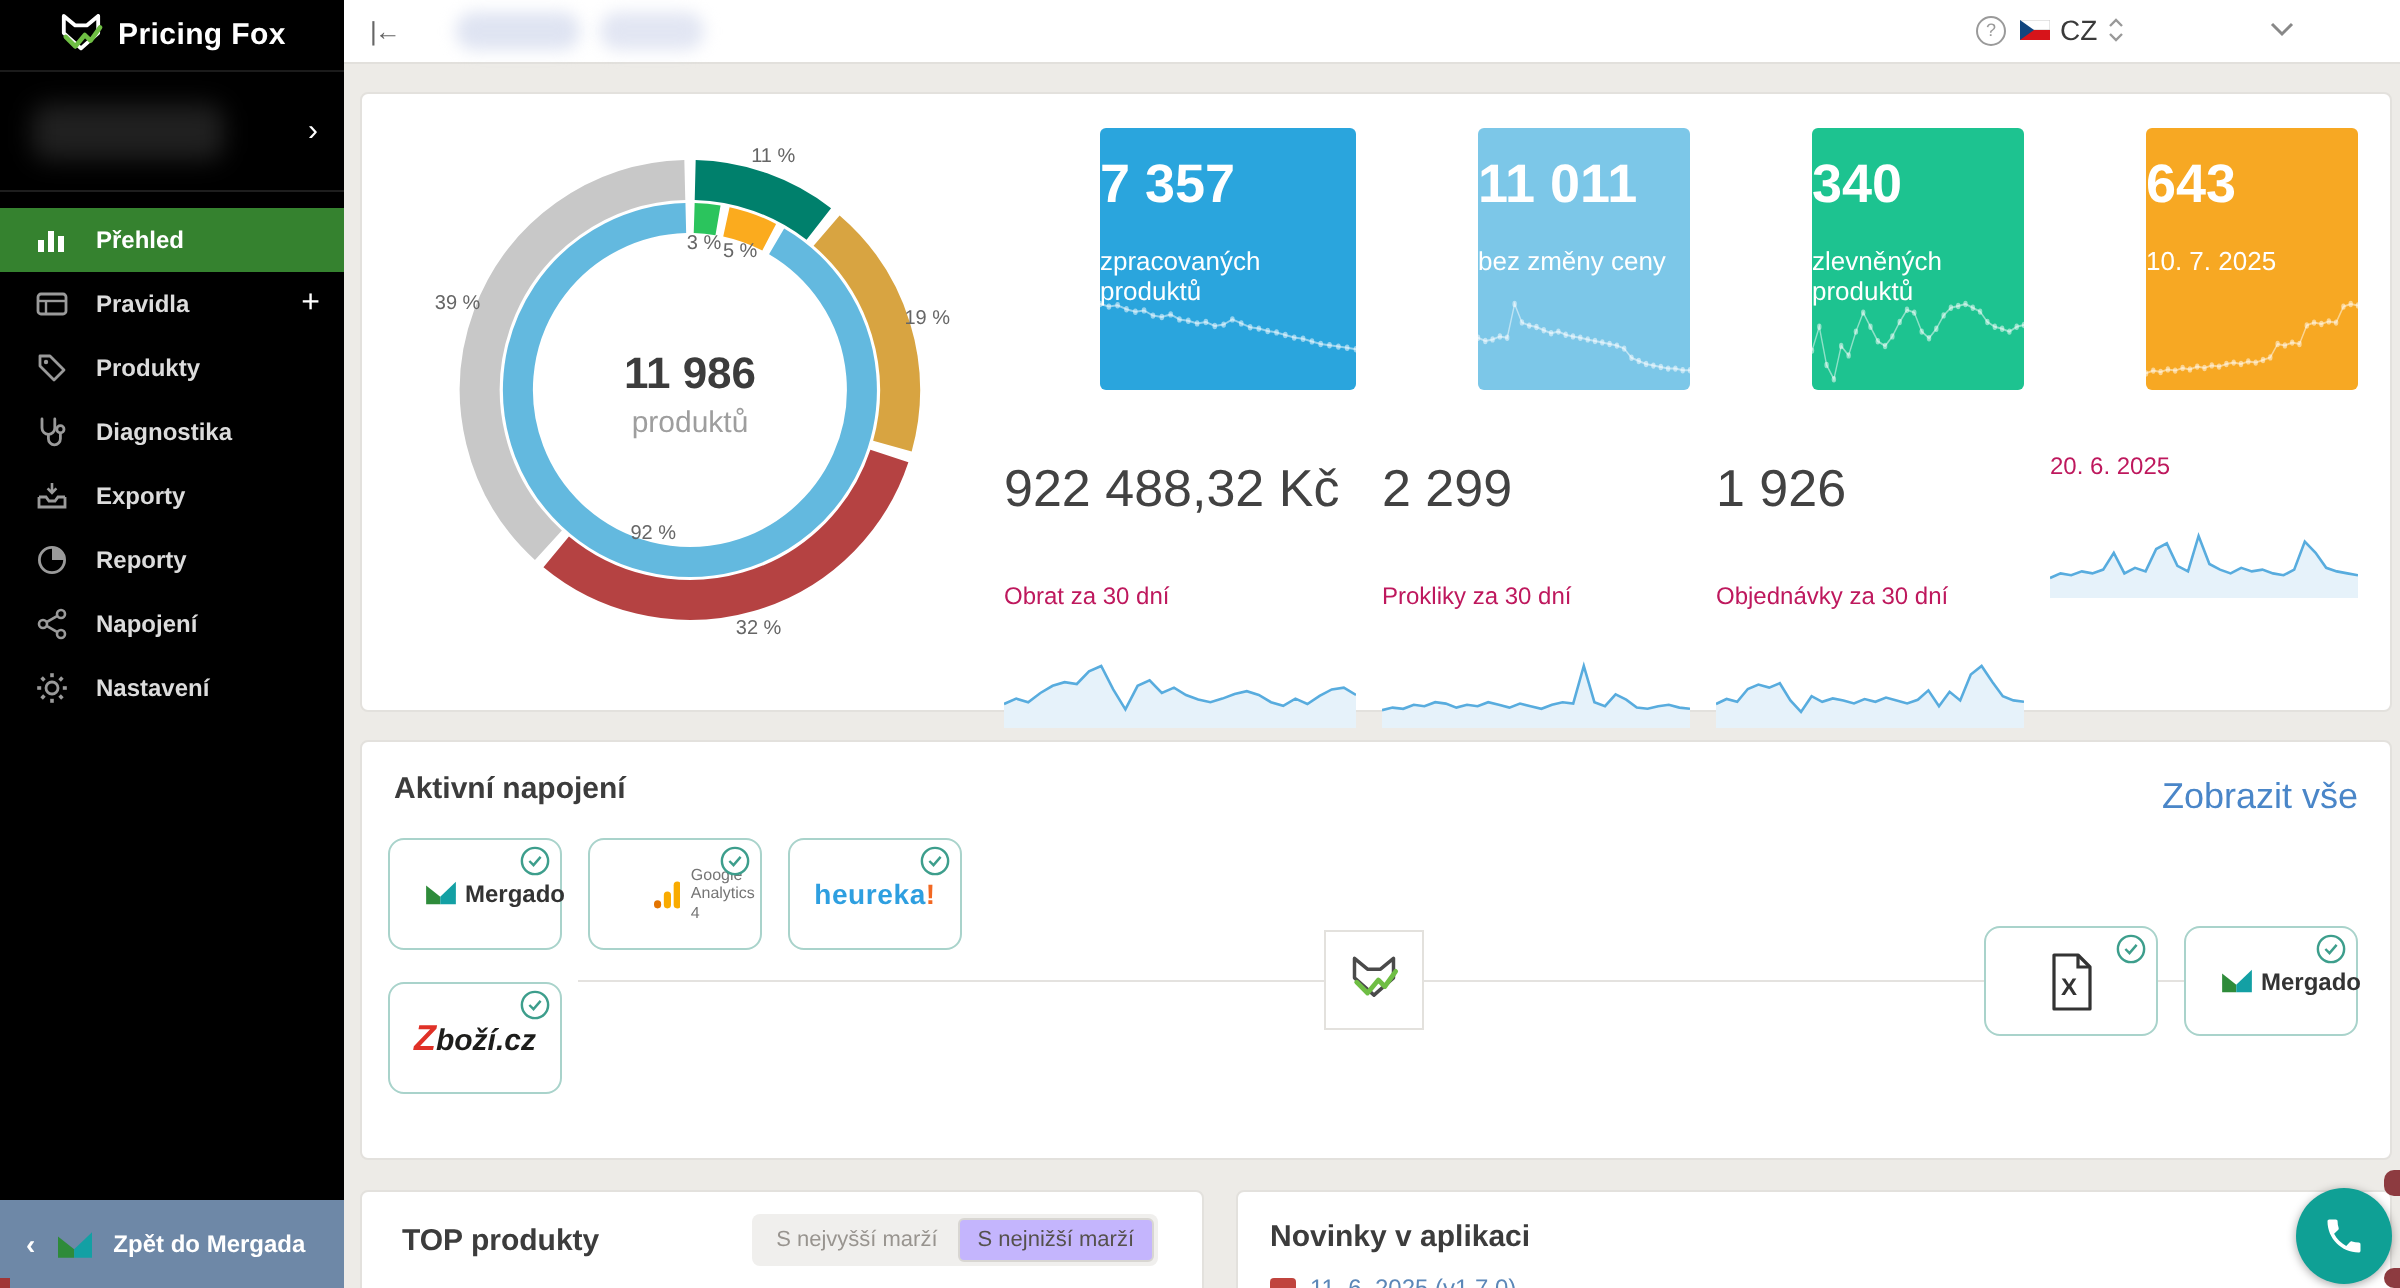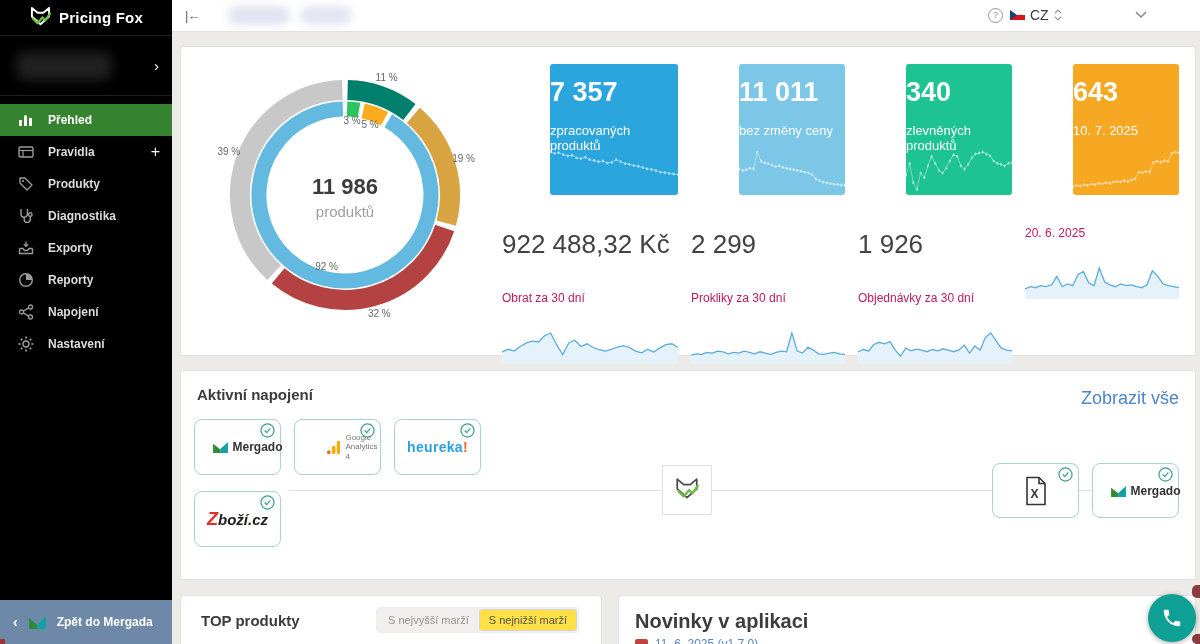--- a/index.html
+++ b/index.html
@@ -59,34 +59,34 @@
   .mlabel{font-size:12px;color:#be185d;margin-top:31px;}
   .mspark{margin-top:23px;width:100%;height:36px;}
 
   
   .conn-title{position:absolute;left:16px;top:15px;font-size:15px;font-weight:bold;color:#3C3C3C;}
   .show-all{position:absolute;right:16px;top:17px;font-size:18px;color:#4A86C8;cursor:pointer;}
   .conn-line{position:absolute;left:108px;right:18px;top:119px;height:1px;background:#E4E2DF;}
   .conn-card{position:absolute;width:87px;height:56px;background:#fff;border:1px solid #A9D3CB;border-radius:8px;display:flex;align-items:center;justify-content:center;cursor:pointer;}
   .badge{position:absolute;top:3px;right:5px;width:15px;height:15px;}
   .fox-box{position:absolute;left:481px;top:94px;width:50px;height:50px;background:#fff;border:1px solid #E3E1DD;display:flex;align-items:center;justify-content:center;}
-  .lg-mergado{display:flex;align-items:flex-end;gap:5px;font-size:12px;font-weight:bold;color:#333;padding-left:20px;}
+  .lg-mergado{display:flex;align-items:flex-start;gap:5px;font-size:12px;font-weight:bold;color:#333;padding-left:20px;}
   .lg-ga{display:flex;align-items:center;gap:5px;}
   .lg-ga .ga-text{font-size:8px;color:#757575;line-height:1.2;}
   .lg-heureka{font-size:14px;font-weight:bold;color:#2E9FE0;letter-spacing:.3px;}
   .lg-heureka .excl{color:#F26822;}
   .lg-zbozi{font-size:15px;font-weight:bold;font-style:italic;color:#1D1D1B;}
   .lg-zbozi .z{color:#E03127;font-size:18px;}
 
   
   .tp-title{position:absolute;left:20px;top:16px;font-size:15px;font-weight:bold;color:#3C3C3C;}
   .toggle{position:absolute;right:22px;top:11px;display:flex;background:#F0EFED;border-radius:4px;padding:2px;}
   .tbtn{font-size:11px;padding:4px 9px;color:#98948F;border-radius:3px;border:1px solid transparent;background:transparent;font-family:inherit;cursor:pointer;}
-  .tbtn.active{background:#fde047;border-color:#D8D6D2;color:#55514D;}
-  .news-title{position:absolute;left:16px;top:14px;font-size:20px;font-weight:bold;color:#3C3C3C;}
+  .tbtn.active{background:#c4b5fd;border-color:#D8D6D2;color:#55514D;}
+  .news-title{position:absolute;left:16px;top:14px;font-size:15px;font-weight:bold;color:#3C3C3C;}
   .news-item{position:absolute;left:16px;top:41px;display:flex;gap:7px;align-items:center;font-size:12px;color:#5B87B8;cursor:pointer;}
   .news-ico{width:13px;height:10px;background:#C0443E;border-radius:2px;flex:none;}
 
   
   .phone-btn{position:absolute;left:1148px;top:594px;width:48px;height:48px;border-radius:50%;background:#0FA095;display:flex;align-items:center;justify-content:center;box-shadow:0 1px 5px rgba(0,0,0,.35);z-index:10;cursor:pointer;}
   .red-sliver{position:absolute;background:#8D3B40;z-index:9;}
   .rs1{left:1192px;top:585px;width:8px;height:13px;border-radius:5px 0 0 5px;}
   .rs2{left:1192px;top:634px;width:8px;height:10px;border-radius:5px 0 0 5px;}
   .rs3{left:0;top:639px;width:5px;height:5px;background:#A03636;z-index:7;}
 </style>

